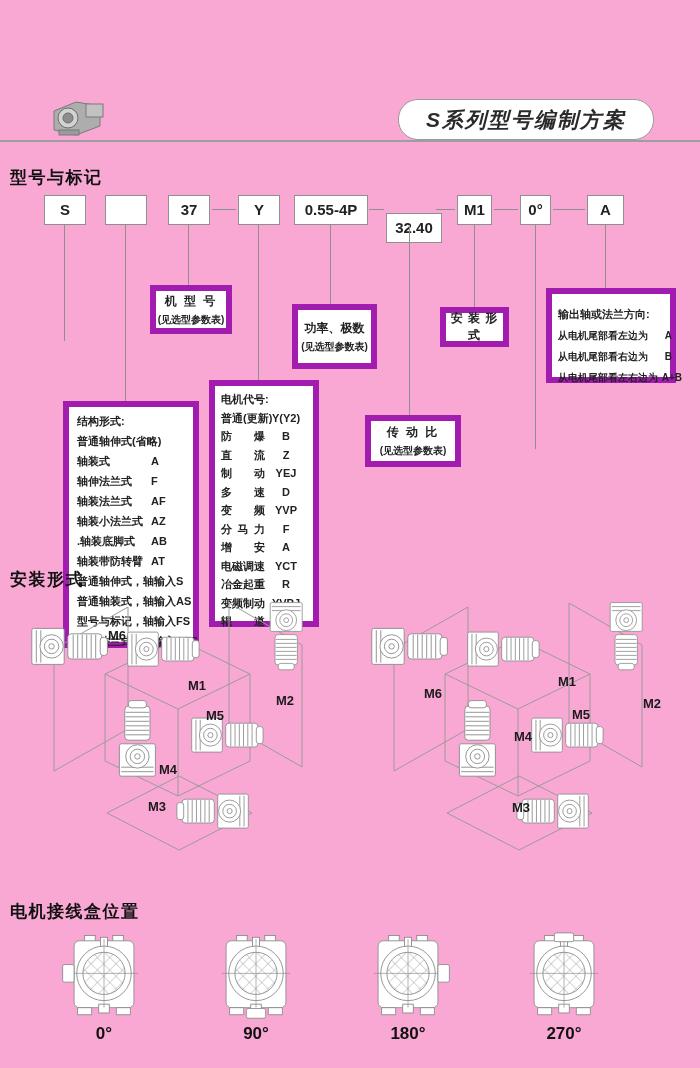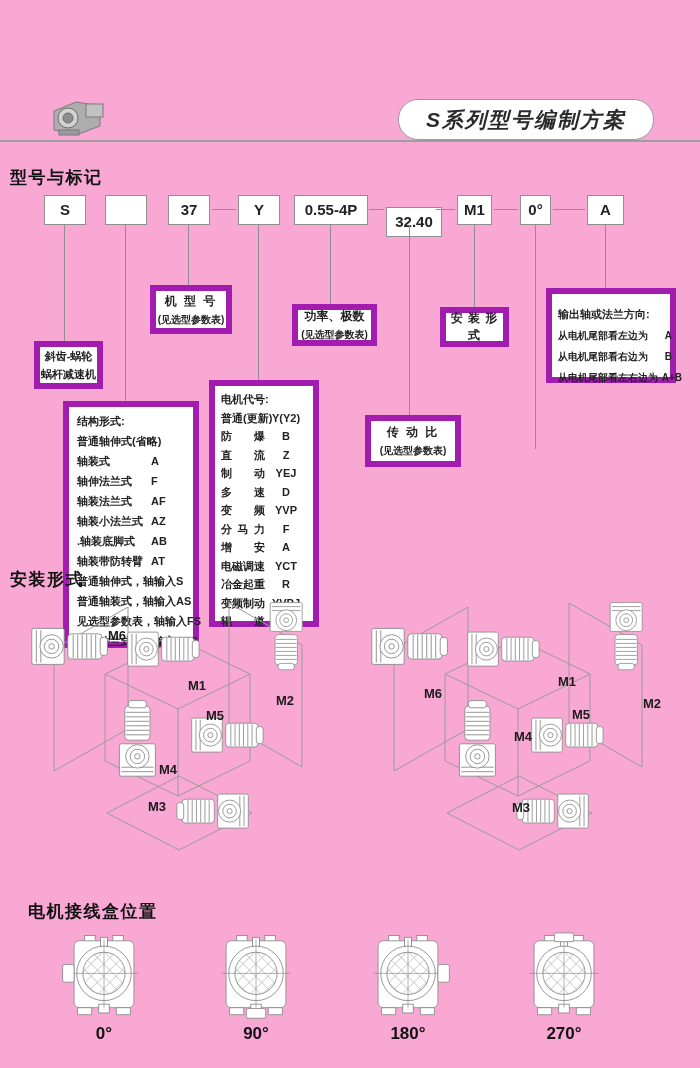--- a/index.html
+++ b/index.html
@@ -95,52 +95,48 @@
   </div>
   <div class="rule" style="left:0;top:140px;width:700px;height:2px"></div>
 
   <div class="heading" style="left:10px;top:166px">型号与标记</div>
 
   <div class="cbox" style="left:44px;top:195px;width:42px">S</div>
   <div class="cbox" style="left:105px;top:195px;width:42px"></div>
   <div class="cbox" style="left:168px;top:195px;width:42px">37</div>
   <div class="cbox" style="left:238px;top:195px;width:42px">Y</div>
   <div class="cbox" style="left:294px;top:195px;width:74px">0.55-4P</div>
-  <div class="cbox" style="left:386px;top:207px;width:56px">32.40</div>
+  <div class="cbox" style="left:386px;top:213px;width:56px">32.40</div>
   <div class="cbox" style="left:457px;top:195px;width:35px">M1</div>
   <div class="cbox" style="left:520px;top:195px;width:31px">0°</div>
   <div class="cbox" style="left:587px;top:195px;width:37px">A</div>
 
   <div class="hdash" style="left:212px;top:209px;width:24px"></div>
   <div class="hdash" style="left:369px;top:209px;width:15px"></div>
   <div class="hdash" style="left:436px;top:209px;width:19px"></div>
   <div class="hdash" style="left:494px;top:209px;width:24px"></div>
   <div class="hdash" style="left:553px;top:209px;width:32px"></div>
 
   <div class="vline" style="left:64px;top:225px;height:116px"></div>
   <div class="vline" style="left:125px;top:225px;height:176px"></div>
   <div class="vline" style="left:188px;top:225px;height:60px"></div>
   <div class="vline" style="left:258px;top:225px;height:155px"></div>
   <div class="vline" style="left:330px;top:225px;height:79px"></div>
   <div class="vline" style="left:409px;top:225px;height:190px"></div>
   <div class="vline" style="left:474px;top:225px;height:82px"></div>
   <div class="vline" style="left:535px;top:225px;height:224px"></div>
   <div class="vline" style="left:605px;top:225px;height:63px"></div>
 
-  <div class="ann center" style="left:34px;top:341px;width:69px;height:48px;line-height:18px">
-    <span>斜齿-蜗轮</span>
-    <span>蜗杆减速机</span>
-  </div>
 
   <div class="ann center" style="left:150px;top:285px;width:82px;height:49px">
     <span class="big">机 型 号</span>
     <span class="small">(见选型参数表)</span>
   </div>
 
-  <div class="ann center" style="left:292px;top:304px;width:85px;height:42px">
+  <div class="ann center" style="left:292px;top:304px;width:85px;height:65px">
     <span class="big" style="letter-spacing:0">功率、极数</span>
     <span class="small">(见选型参数表)</span>
   </div>
 
   <div class="ann center" style="left:440px;top:307px;width:69px;height:40px">
     <span class="big" style="letter-spacing:1px">安 装 形 式</span>
   </div>
 
   <div class="ann dirbox" style="left:546px;top:288px;width:130px;height:95px">
     <div class="title">输出轴或法兰方向:</div>
@@ -193,21 +189,21 @@
       </div>
     <div class="row">
         <span class="lbl">普通轴伸式，轴输入</span>
         <span class="code">S</span>
       </div>
     <div class="row">
         <span class="lbl">普通轴装式，轴输入</span>
         <span class="code">AS</span>
       </div>
     <div class="row">
-        <span class="lbl">见选型参数表，轴输入</span>
+        <span class="lbl">型号与标记，轴输入</span>
         <span class="code">FS</span>
       </div>
     <div class="row">
         <span class="lbl">轴装法兰式，轴输入</span>
         <span class="code">AFS</span>
       </div>
   </div>
 
   <div class="ann" style="left:209px;top:380px;width:110px;height:247px;padding:4px 6px">
     <div class="mrow">电机代号:</div>
@@ -276,21 +272,21 @@
   <svg class="abs" style="left:362px;top:593px" width="320" height="280" viewBox="0 0 320 280">
     <use href="#scene"></use>
     <text class="mlabel" x="62" y="105">M6</text>
     <text class="mlabel" x="196" y="93">M1</text>
     <text class="mlabel" x="281" y="115">M2</text>
     <text class="mlabel" x="210" y="126">M5</text>
     <text class="mlabel" x="152" y="148">M4</text>
     <text class="mlabel" x="150" y="219">M3</text>
   </svg>
 
-  <div class="heading" style="left:28px;top:900px">电机接线盒位置</div>
+  <div class="heading" style="left:10px;top:900px">电机接线盒位置</div>
 
   <svg class="abs" style="left:60px;top:932px" width="88" height="88" viewBox="0 0 100 100">
     <use href="#mview"></use>
     <rect x="3" y="37" width="13" height="20" rx="2" fill="#fff" stroke="#8a8a8a"></rect>
   </svg>
   <svg class="abs" style="left:212px;top:932px" width="88" height="88" viewBox="0 0 100 100">
     <use href="#mview"></use>
     <rect x="39" y="87" width="22" height="11" rx="2" fill="#fff" stroke="#8a8a8a"></rect>
   </svg>
   <svg class="abs" style="left:364px;top:932px" width="88" height="88" viewBox="0 0 100 100">

